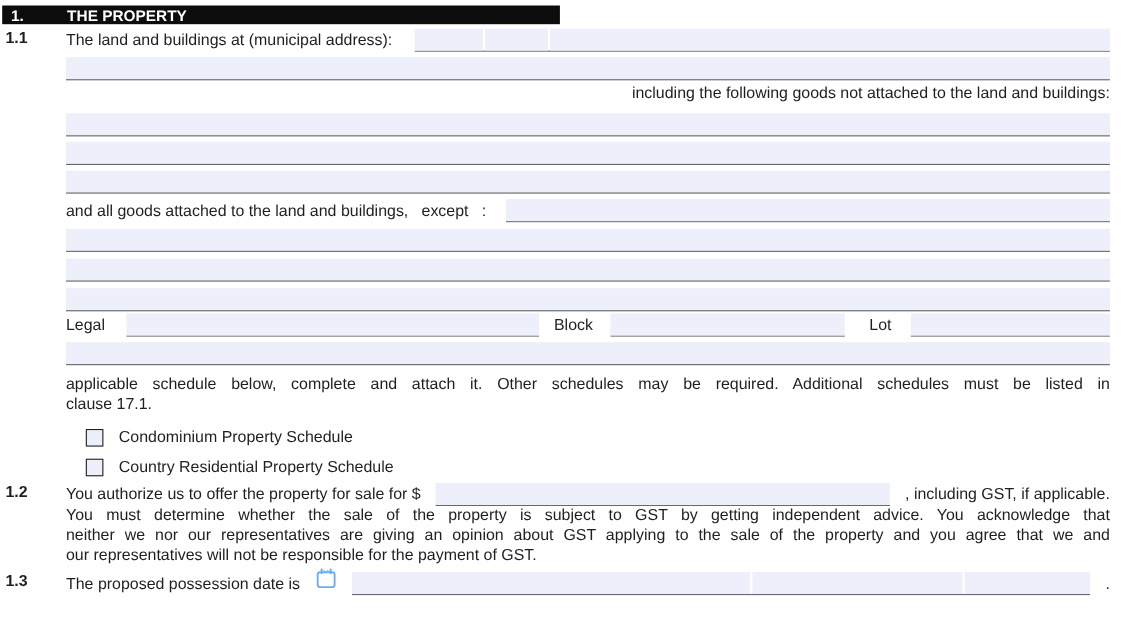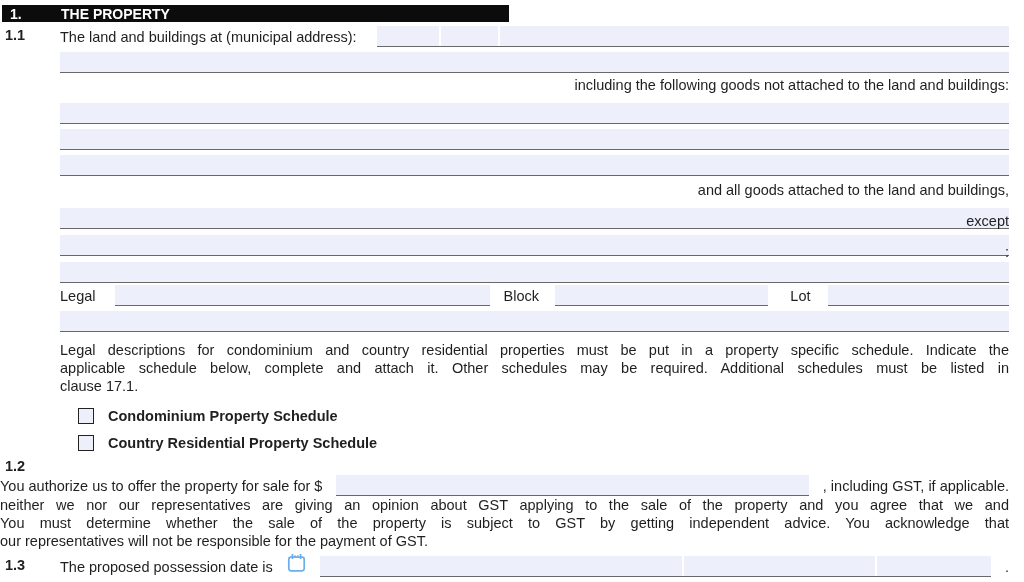--- a/index.html
+++ b/index.html
@@ -17,27 +17,27 @@
   .num{width:55px;padding-left:5px;font-weight:bold;flex-shrink:0;}
   .content{flex:1;padding-right:15px;min-width:0;}
   .ifr{display:flex;align-items:flex-end;height:21px;gap:12px;}
   .label{white-space:nowrap;padding-bottom:1px;}
   .b{font-weight:normal;}
   .fieldwrap{flex:1;margin-left:8px;border-bottom:1.6px solid #686868;height:20px;display:flex;min-width:0;}
   .seg{background:#edeffa;height:20px;}
   .seg.grow{flex:1;}
   .gap{margin-left:2px;}
   .full-line{height:20px;background:#edeffa;border-bottom:1.6px solid #686868;}
-  .mt2{margin-top:2px;} .mt3{margin-top:3px;flex-direction:column;} .mt5{margin-top:5px;flex-direction:column;} .mt6{margin-top:6px;}
+  .mt2{margin-top:2px;} .mt3{margin-top:3px;flex-direction:column;} .mt5{margin-top:5px;} .mt6{margin-top:6px;}
   .mt9{margin-top:9px;} .mt11{margin-top:11px;} .mt12{margin-top:12px;}
   .pline{text-align:justify;text-align-last:justify;}
   .pline.last{text-align-last:left;}
   .cbrow{display:flex;align-items:center;}
   .cb{width:14px;height:14px;border:1.7px solid #222;background:#edeffa;margin-right:14px;flex-shrink:0;}
-  .cbl{font-weight:bold;}
+  .cbl{font-weight:normal;}
   .cal{display:inline-block;margin:0 0 0 2px;flex-shrink:0;}
   .period{padding-bottom:1px;margin-left:2px;}
 </style>
 </head>
 <body>
 
 <div class="page">
 
   <div class="bar">
     <span class="bar-num">1.</span>
@@ -91,21 +91,20 @@
           <div class="seg grow"></div>
         </div>
         <span class="label" style="margin-left:10px">Lot</span>
         <div class="fieldwrap" style="flex:193 1 0;margin-left:6px">
           <div class="seg grow"></div>
         </div>
       </div>
       <div class="full-line mt5"></div>
 
       <div class="mt9">
-        <div class="pline">Legal descriptions for condominium and country residential properties must be put in a property specific schedule. Indicate the</div>
         <div class="pline">applicable schedule below, complete and attach it. Other schedules may be required. Additional schedules must be listed in</div>
         <div class="pline last">clause 17.1.</div>
       </div>
 
       <div class="cbrow mt12" style="margin-left:18px">
         <span class="cb"></span>
         <span class="cbl">Condominium Property Schedule</span>
       </div>
       <div class="cbrow mt9" style="margin-left:18px">
         <span class="cb"></span>
@@ -119,22 +118,22 @@
     <div class="num">1.2</div>
     <div class="content">
       <div class="ifr">
         <span class="label">You authorize us to offer the property for sale for $</span>
         <div class="fieldwrap" style="margin-left:2px">
           <div class="seg grow"></div>
         </div>
         <span class="label" style="margin-left:2px">, including GST, if applicable.</span>
       </div>
       <div>
+        <div class="pline">You must determine whether the sale of the property is subject to GST by getting independent advice. You acknowledge that</div>
         <div class="pline">neither we nor our representatives are giving an opinion about GST applying to the sale of the property and you agree that we and</div>
-        <div class="pline">You must determine whether the sale of the property is subject to GST by getting independent advice. You acknowledge that</div>
         <div class="pline last">our representatives will not be responsible for the payment of GST.</div>
       </div>
     </div>
   </div>
 
   <div class="row mt6">
     <div class="num">1.3</div>
     <div class="content">
       <div class="ifr">
         <span class="label">The proposed possession date is</span>

